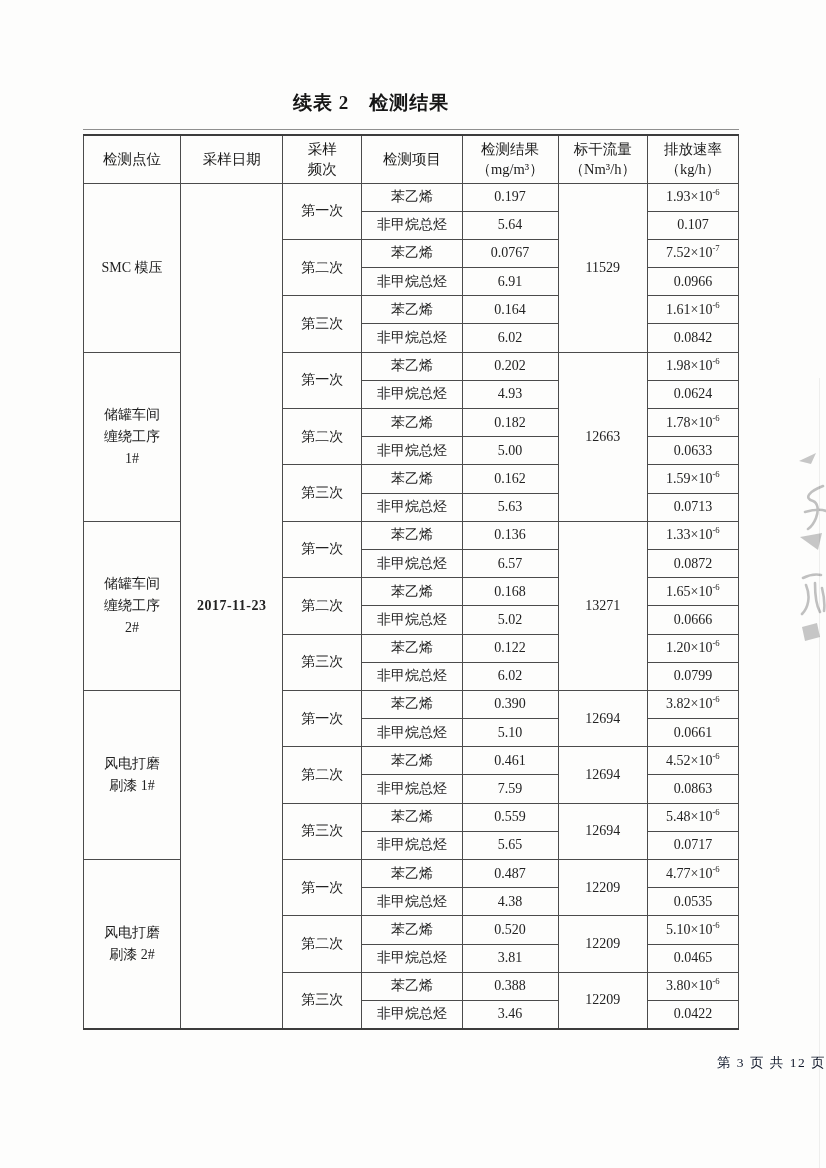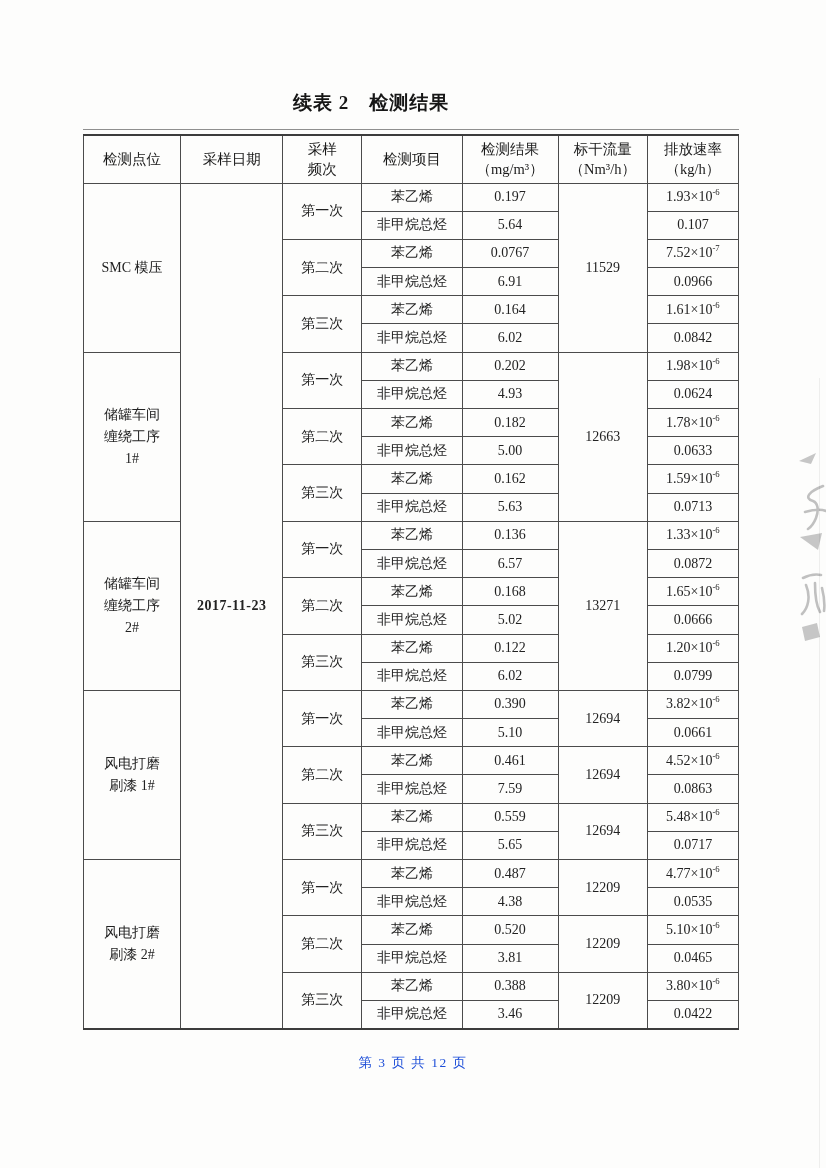--- a/index.html
+++ b/index.html
@@ -59,24 +59,24 @@
   }
   td.c-location { font-size: 14px; line-height: 22px; }
   td.c-date { font-size: 15px; letter-spacing: 0.5px; font-weight: bold; }
   td.c-freq { font-size: 14px; }
   td.c-analyte { font-size: 13.5px; }
   td.c-result, td.c-flow, td.c-rate { font-size: 14px; }
   td.c-rate sup, th sup { font-size: 0.62em; line-height: 0; }
   .page-footer {
     position: absolute;
     top: 1054px; left: 0; width: 826px;
-    text-align: center;
+    text-align: right;
     font-size: 13.5px;
     letter-spacing: 1.5px;
-    color: #1d4ed8;
+    color: #0f172a;
   }
   .stamp-watermark {
     position: absolute;
     top: 445px; right: 0;
     width: 34px; height: 200px;
     opacity: 0.55;
   }
   .edge-shadow-line {
     position: absolute;
     top: 378px; left: 819px;

